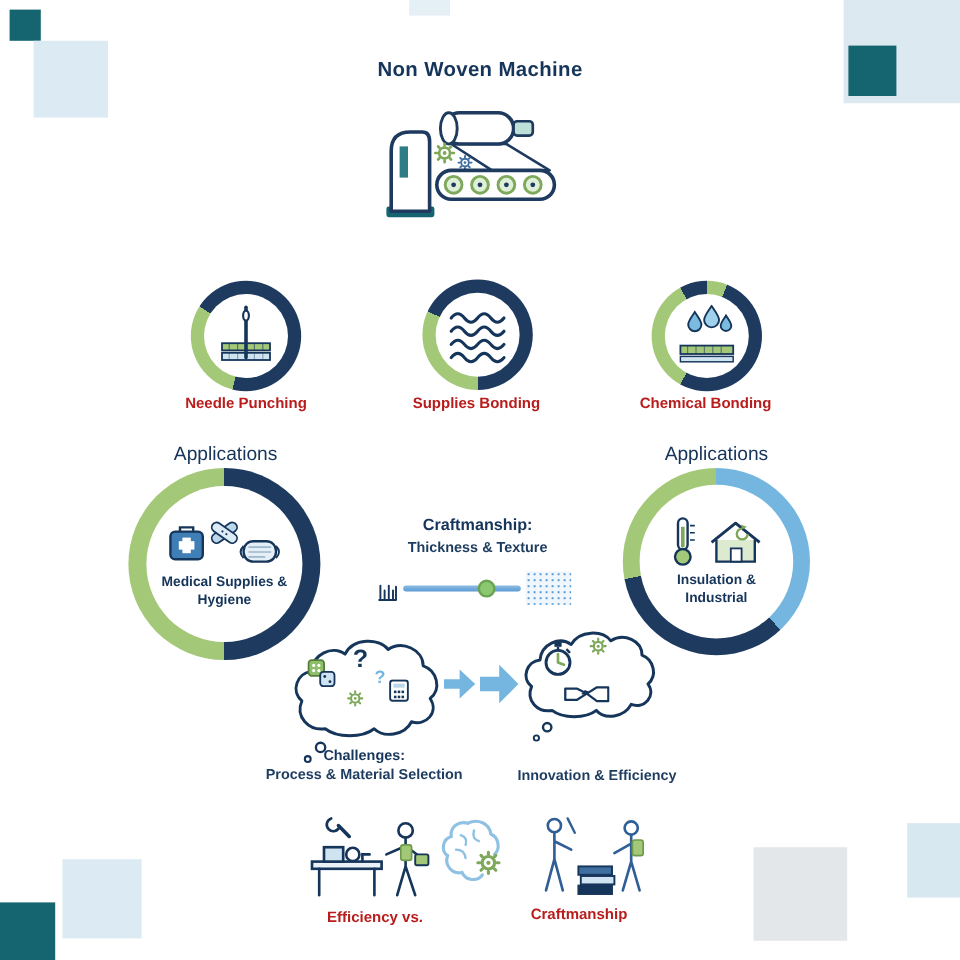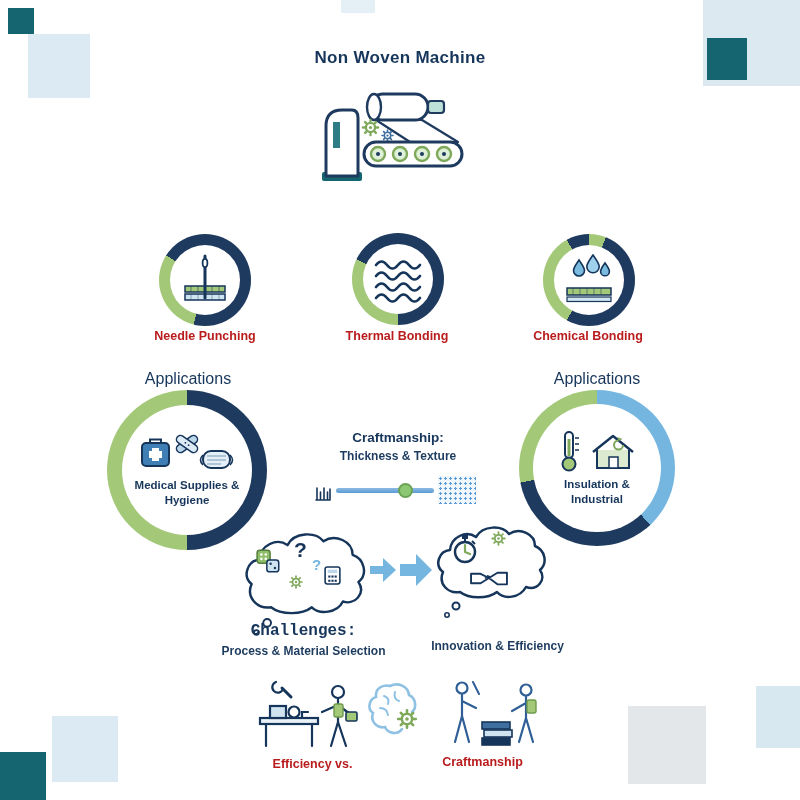--- a/index.html
+++ b/index.html
@@ -129,21 +129,21 @@
         <path d="M30 1 C33.4 6 36.2 9.3 36.2 12.6 A6.2 6.2 0 1 1 23.8 12.6 C23.8 9.3 26.6 6 30 1 Z" fill="#9fd0ec" stroke="#16355a" stroke-width="1.6"></path>
         <path d="M42 9 C44.4 12.6 46.4 15 46.4 17.4 A4.4 4.4 0 1 1 37.6 17.4 C37.6 15 39.6 12.6 42 9 Z" fill="#7bbbe0" stroke="#16355a" stroke-width="1.6"></path>
         <rect x="4" y="34" width="44" height="7" fill="#a3c878" stroke="#16355a" stroke-width="1.5"></rect>
         <path d="M10 34 v7 M17 34 v7 M24 34 v7 M31 34 v7 M38 34 v7" stroke="#16355a" stroke-width="1" opacity=".5"></path>
         <rect x="4" y="43" width="44" height="4.5" fill="#cfe3f1" stroke="#16355a" stroke-width="1.2"></rect>
       </svg>
     </div>
   </div>
 
   <div class="txt t-label" style="left:120px;top:329px;width:170px;">Needle Punching</div>
-  <div class="txt t-label" style="left:312px;top:329px;width:170px;">Thermal Bonding</div>
+  <div class="txt t-label" style="left:312px;top:329px;width:170px;">Supplies Bonding</div>
   <div class="txt t-label" style="left:503px;top:329px;width:170px;">Chemical Bonding</div>
 
   <div class="txt t-heading" style="left:108px;top:370px;width:160px;">Applications</div>
   <div class="txt t-heading" style="left:517px;top:370px;width:160px;">Applications</div>
 
   <div class="ring bigR" style="left:519px;top:390px;width:156px;height:156px;">
     <div class="ring-inner" style="inset:14px">
       <svg width="80" height="42" viewBox="0 0 80 42">
         <rect x="8" y="2" width="8" height="26" rx="4" fill="#fff" stroke="#16355a" stroke-width="2"></rect>
         <line x1="12" y1="9" x2="12" y2="26" stroke="#7ea85a" stroke-width="3"></line>
@@ -253,21 +253,21 @@
         <use href="#gear"></use>
       </svg>
     <svg class="abs" style="left:40px;top:50px" width="38" height="20" viewBox="0 0 36 18">
       <path d="M1 5 H10 L18 9 L10 14 H1 Z" fill="#fff" stroke="#16355a" stroke-width="1.8" stroke-linejoin="round"></path>
       <path d="M35 4 H26 L18 9 L26 15 H35 Z" fill="#fff" stroke="#16355a" stroke-width="1.8" stroke-linejoin="round"></path>
       <path d="M14 9 h4 M16 6.8 l3 1" stroke="#16355a" stroke-width="1.4" fill="none"></path>
     </svg>
   </div>
 
   <div class="txt" style="left:186px;top:621px;width:235px;line-height:1.35;">
-    <div style="font-size:16px;font-weight:700;font-family:Liberation Mono, monospace;">Challenges:</div>
+    <div style="font-size:12px;font-weight:700;">Challenges:</div>
     <div style="font-size:12px;font-weight:600;color:#1d3c5f;">Process &amp; Material Selection</div>
   </div>
   <div class="txt t-small" style="left:410px;top:639px;width:175px;">Innovation &amp; Efficiency</div>
 
   <svg class="abs" style="left:258px;top:678px" width="104" height="72" viewBox="0 0 104 72">
     <g stroke="#16355a" fill="none" stroke-width="2.2" stroke-linecap="round">
       <path d="M18 4 a5.5 5.5 0 1 0 7 7"></path>
       <path d="M24 10 l9 9" stroke-width="3"></path>
       <rect x="2" y="40" width="58" height="6" fill="#eaf2f8"></rect>
       <path d="M8 46 V68 M54 46 V68"></path>

